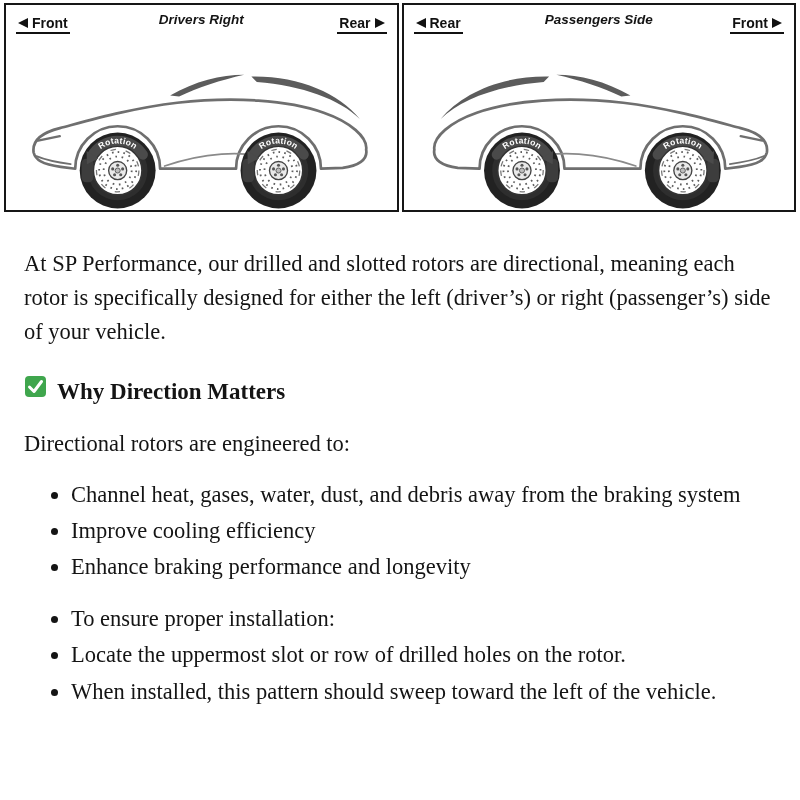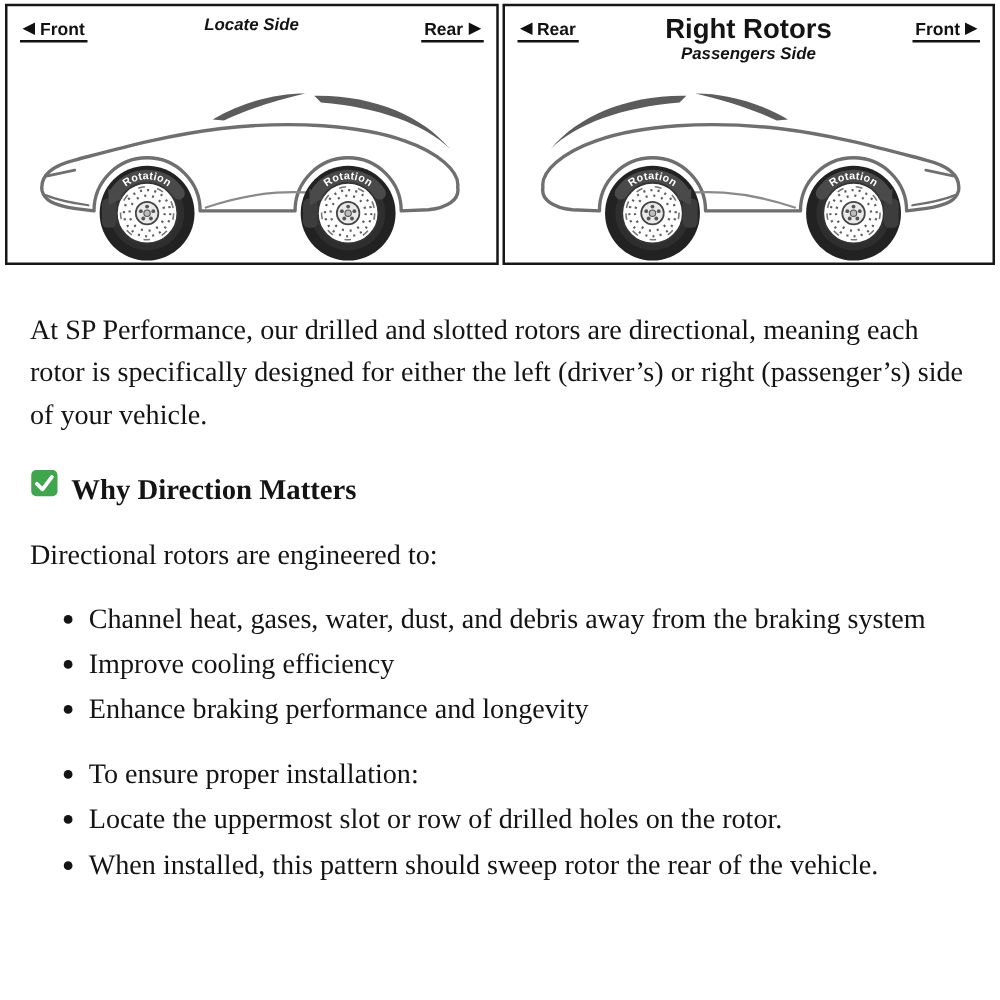--- a/index.html
+++ b/index.html
@@ -80,21 +80,21 @@
 
 <div class="diagram-row">
 
   <div class="panel">
     <div class="panel-header">
       <div class="dir left">
         <span class="tri tri-left"></span>
         <span>Front</span>
       </div>
       <div class="titles">
-        <div class="panel-sub">Locate Side</div>
+        <div class="panel-sub">Drivers Right</div>
       </div>
       <div class="dir right">
         <span>Rear</span>
         <span class="tri tri-right"></span>
       </div>
     </div>
     <svg class="car-svg" viewBox="0 0 385 166" preserveAspectRatio="xMidYMid meet">
       <use href="#car"></use>
       <path id="rotL1" d="M 74,104 A 30 30 0 0 1 126,104" fill="none"></path>
       <path id="rotL2" d="M 252,104 A 30 30 0 0 1 304,104" fill="none"></path>
@@ -107,21 +107,20 @@
     </svg>
   </div>
 
   <div class="panel">
     <div class="panel-header">
       <div class="dir left">
         <span class="tri tri-left"></span>
         <span>Rear</span>
       </div>
       <div class="titles">
-        <div class="panel-title">Right Rotors</div>
         <div class="panel-sub">Passengers Side</div>
       </div>
       <div class="dir right">
         <span>Front</span>
         <span class="tri tri-right"></span>
       </div>
     </div>
     <svg class="car-svg" viewBox="0 0 385 166" preserveAspectRatio="xMidYMid meet">
       <use href="#car" transform="translate(385,0) scale(-1,1)"></use>
       <path id="rotR1" d="M 81,104 A 30 30 0 0 1 133,104" fill="none"></path>
@@ -155,16 +154,16 @@
   <ul>
     <li>Channel heat, gases, water, dust, and debris away from the braking system</li>
     <li>Improve cooling efficiency</li>
     <li>Enhance braking performance and longevity</li>
   </ul>
 
 
   <ul>
     <li>To ensure proper installation:</li>
     <li>Locate the uppermost slot or row of drilled holes on the rotor.</li>
-    <li>When installed, this pattern should sweep rotor the rear of the vehicle.</li>
+    <li>When installed, this pattern should sweep toward the left of the vehicle.</li>
   </ul>
 
 </div>
 
 </body></html>

